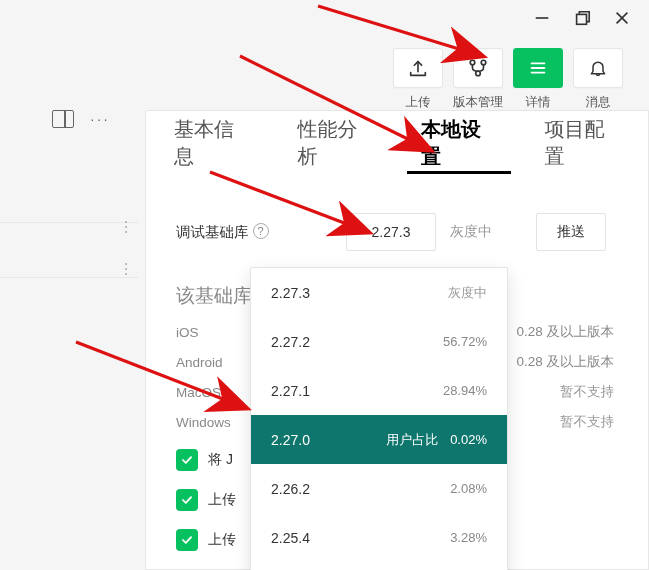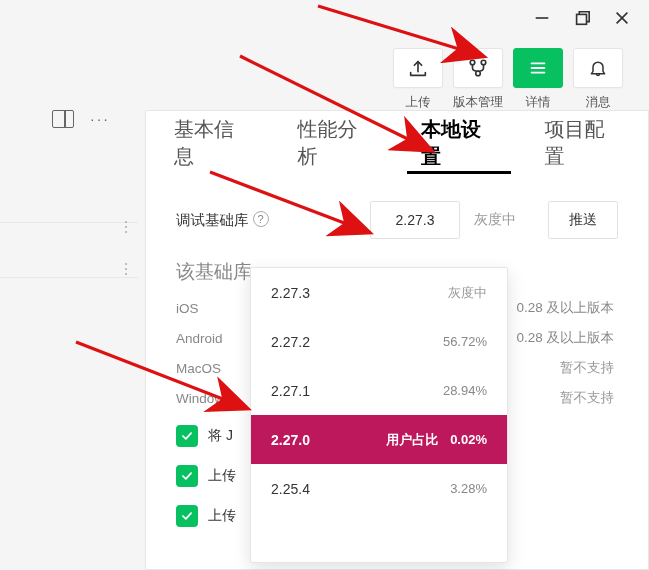--- a/index.html
+++ b/index.html
@@ -50,21 +50,21 @@
 
   .check-row{display:flex;align-items:center;gap:10px;font-size:14px;color:#333;margin-top:18px;}
   .chk{width:22px;height:22px;background:#07c160;border-radius:4px;display:flex;align-items:center;justify-content:center;color:#fff;}
 
   
   .dropdown{position:absolute;width:258px;background:#fff;border:1px solid #e5e5e5;box-shadow:0 6px 18px rgba(0,0,0,0.12);border-radius:2px;z-index:10;}
   .dd-item{display:flex;align-items:center;height:49px;padding:0 20px;font-size:14px;color:#333;cursor:pointer;}
   .dd-item .v{flex:0 0 auto;}
   .dd-item .mid{flex:1;}
   .dd-item .pct{color:#888;font-size:13px;text-align:right;}
-  .dd-item.selected{background:#be185d;color:#fff;font-weight:bold;}
+  .dd-item.selected{background:#0f766e;color:#fff;}
   .dd-item.selected .pct{color:#fff;}
   .dd-item .user-share{font-size:13px;margin-left:auto;margin-right:12px;}
   .dd-item.first .pct{color:#999;}
 
   
   .drag-dot{position:absolute;left:125px;width:6px;height:12px;display:flex;flex-direction:column;justify-content:space-between;}
   .drag-dot span{width:2px;height:2px;background:#aaa;border-radius:1px;}
 
   
   svg.arrows{position:absolute;inset:0;width:100%;height:100%;pointer-events:none;z-index:50;}
@@ -170,21 +170,21 @@
       <span class="lbl-main">
         <span>调试基础库</span>
         <span class="help">?</span>
       </span>
       <span style="flex:1"></span>
       <div class="row" style="margin:0;gap:14px;">
         <div id="version-select" class="row" style="margin:0;">
           <span>2.27.3</span>
         </div>
         <span class="status">灰度中</span>
-        <div class="push-btn row" style="margin:0;">
+        <div class="push-btn row" style="margin:12px;">
           <span>推送</span>
         </div>
       </div>
     </div>
 
     <div class="desc">该基础库</div>
 
     <div class="env-row">
       <span class="os">iOS</span>
       <span class="support">0.28 及以上版本</span>
@@ -242,20 +242,25 @@
       </div>
       <div class="dd-item">
         <span class="v">2.27.1</span>
         <span class="mid"></span>
         <span class="pct">28.94%</span>
       </div>
       <div class="dd-item selected">
         <span class="v">2.27.0</span>
         <span class="user-share">用户占比</span>
         <span class="pct">0.02%</span>
+      </div>
+      <div class="dd-item">
+        <span class="v">2.26.2</span>
+        <span class="mid"></span>
+        <span class="pct">2.08%</span>
       </div>
       <div class="dd-item">
         <span class="v">2.25.4</span>
         <span class="mid"></span>
         <span class="pct">3.28%</span>
       </div>
       <div class="dd-item">
         <span class="mid"></span>
       </div>
     </div>

